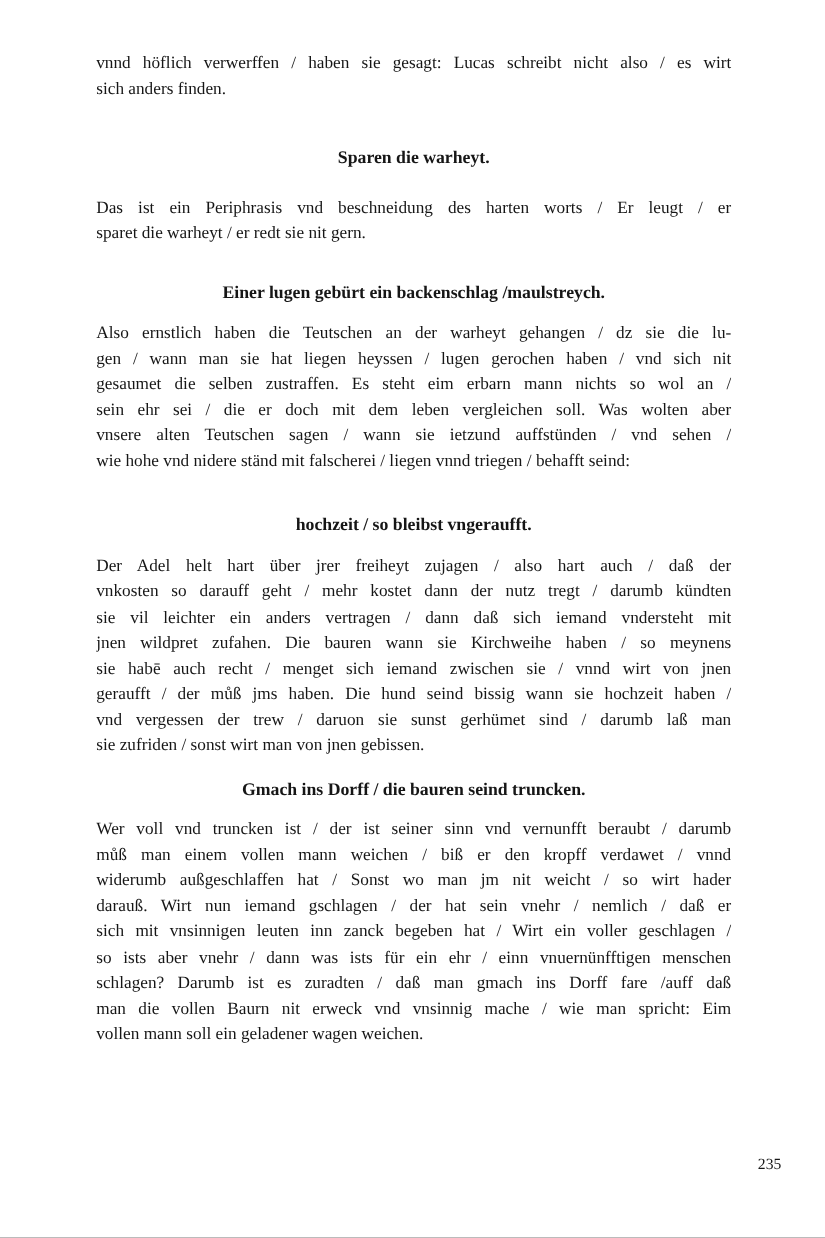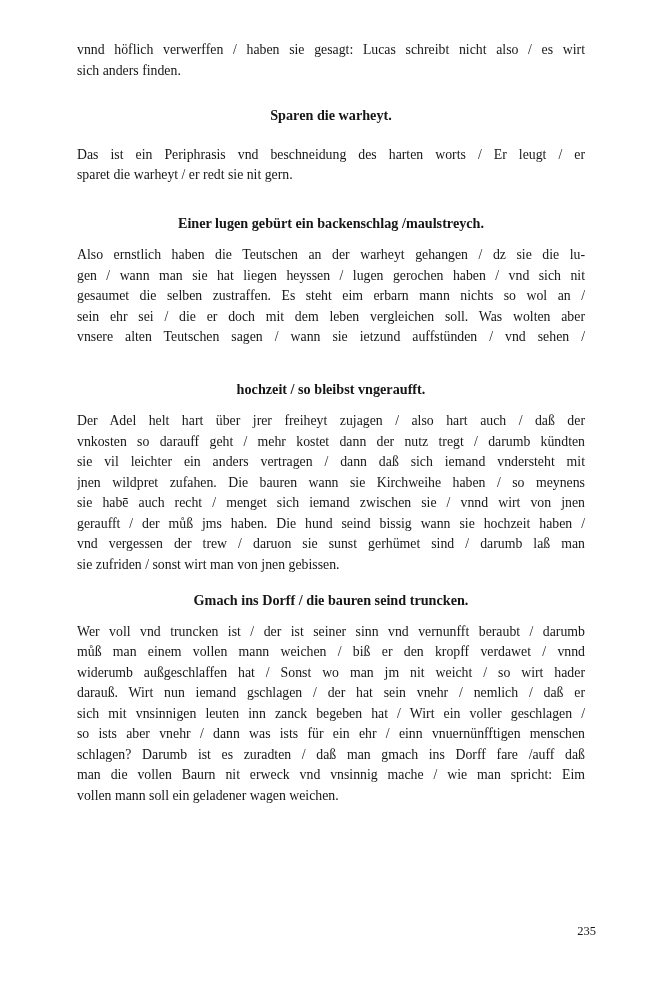--- a/index.html
+++ b/index.html
@@ -35,32 +35,32 @@
     text-align: left;
     text-align-last: left;
   }
   .hline {
     font-size: 14.2px;
     line-height: 21.5px;
     font-weight: bold;
     text-align: center;
   }
   
-  .block-1 { margin-top: 24px; }
+  .block-1 { margin-top: 35px; }
   .block-2 { margin-top: 18px; }
   .block-3 { margin-top: 27px; }
   .block-4 { margin-top: 11px; }
   .block-5 { margin-top: 31px; }
   .block-6 { margin-top: 11px; }
   .block-7 { margin-top: 15px; }
   .block-8 { margin-top: 10px; }
   .folio {
     position: absolute;
     top: 924px;
-    right: 64px;
+    right: 35px;
     font-size: 12.5px;
     line-height: 15px;
     color: var(--ink);
   }
 </style>
 </head>
 <body>
 
 <div class="page">
   <div class="text-col">
@@ -77,20 +77,21 @@
       </div>
       <div class="block heading block-3">
         <div class="hline">Einer lugen gebürt ein backenschlag /maulstreych.</div>
       </div>
       <div class="block paragraph block-4">
         <div class="pline">Also ernstlich haben die Teutschen an der warheyt gehangen / dz sie die lu-</div>
         <div class="pline">gen / wann man sie hat liegen heyssen / lugen gerochen haben / vnd sich nit</div>
         <div class="pline">gesaumet die selben zustraffen. Es steht eim erbarn mann nichts so wol an /</div>
         <div class="pline">sein ehr sei / die er doch mit dem leben vergleichen soll. Was wolten aber</div>
         <div class="pline">vnsere alten Teutschen sagen / wann sie ietzund auffstünden / vnd sehen /</div>
+        <div class="pline last">wie hohe vnd nidere ständ mit falscherei / liegen vnnd triegen / behafft seind:</div>
       </div>
       <div class="block heading block-5">
         <div class="hline">hochzeit / so bleibst vngeraufft.</div>
       </div>
       <div class="block paragraph block-6">
         <div class="pline">Der Adel helt hart über jrer freiheyt zujagen / also hart auch / daß der</div>
         <div class="pline">vnkosten so darauff geht / mehr kostet dann der nutz tregt / darumb kündten</div>
         <div class="pline">sie vil leichter ein anders vertragen / dann daß sich iemand vndersteht mit</div>
         <div class="pline">jnen wildpret zufahen. Die bauren wann sie Kirchweihe haben / so meynens</div>
         <div class="pline">sie habē auch recht / menget sich iemand zwischen sie / vnnd wirt von jnen</div>

